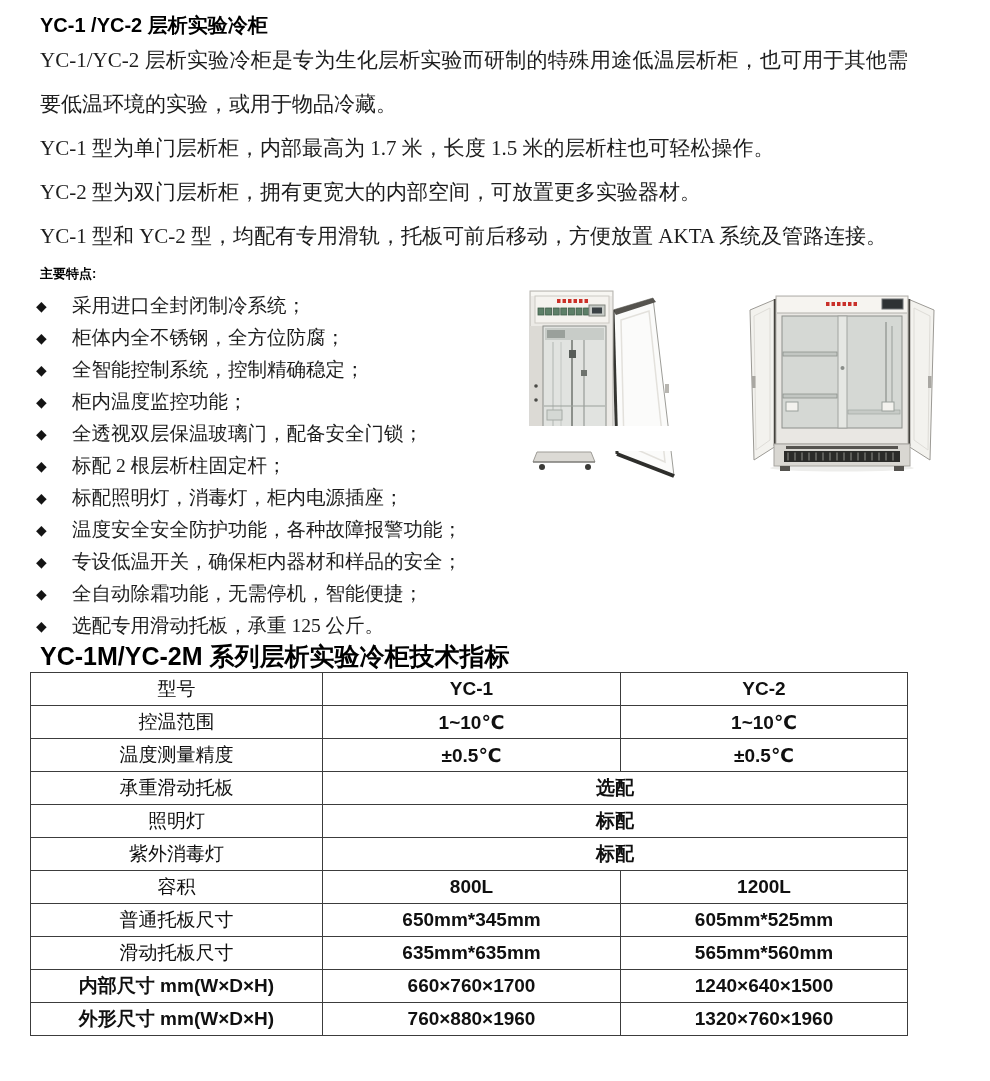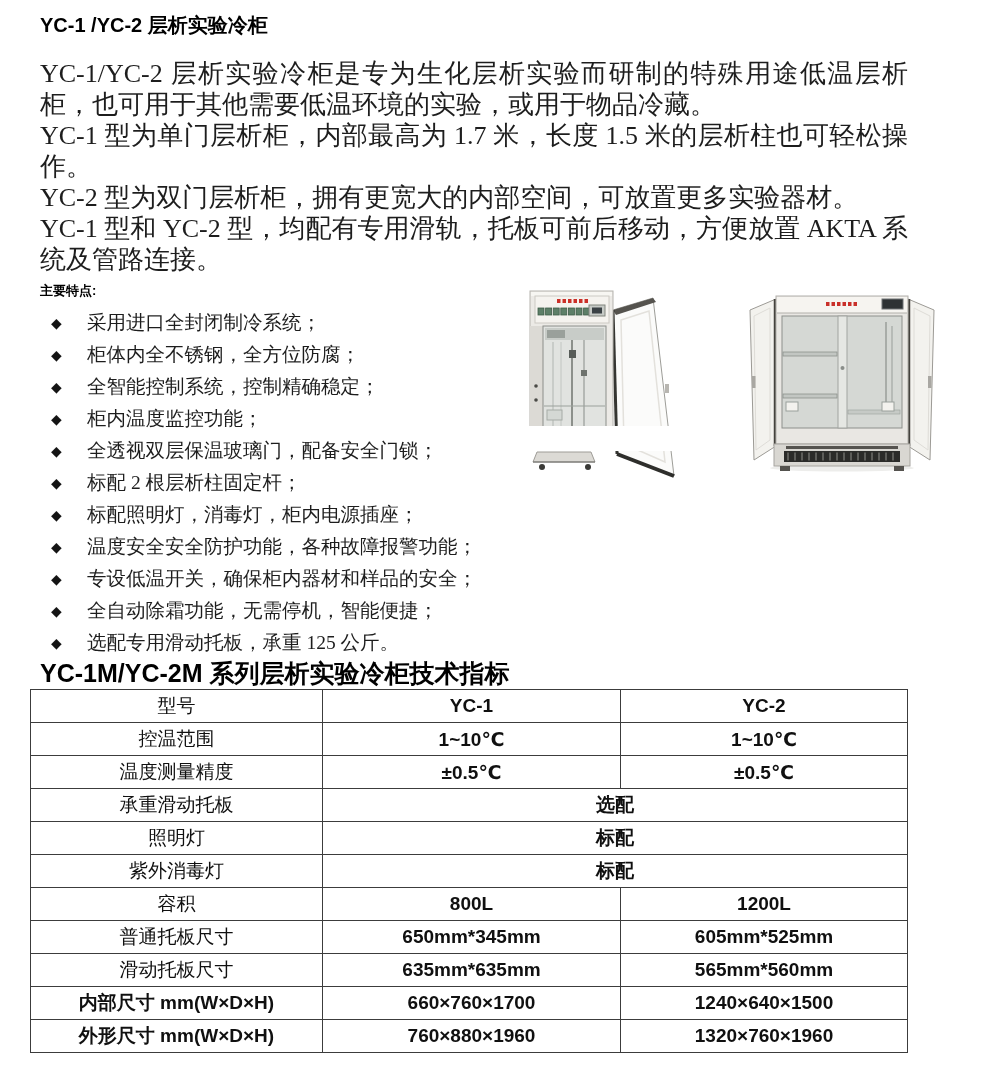--- a/index.html
+++ b/index.html
@@ -3,31 +3,31 @@
 <meta charset="utf-8">
 <style>
   html,body{margin:0;padding:0;}
   body{
     width:990px;height:1081px;background:#ffffff;position:relative;
     font-family:"Liberation Serif","DejaVu Serif",serif;
     color:#1d1d1d;overflow:hidden;
   }
   .page{position:absolute;inset:0;}
   .doc-title{
-    margin:12px 84px 20px 40px;font-family:"Liberation Sans","DejaVu Sans",sans-serif;
+    margin:12px 84px 0 40px;font-family:"Liberation Sans","DejaVu Sans",sans-serif;
     font-size:20px;line-height:26px;font-weight:700;color:#000;
   }
   .intro p{
-    margin:0 82px 0 40px;font-size:26px;line-height:31px;text-align:justify;
+    margin:0 82px 0 40px;font-size:21px;line-height:44px;text-align:justify;
   }
   .features-heading{
     margin:0 0 0 40px;font-family:"Liberation Sans","DejaVu Sans",sans-serif;
     font-size:13px;line-height:32.4px;font-weight:700;color:#000;
   }
-  ul.features{list-style:none;margin:0;padding:0 0 0 51px;width:470px;}
+  ul.features{list-style:none;margin:0;padding:0 0 0 36px;width:470px;}
   ul.features li{line-height:32px;font-size:19.5px;white-space:nowrap;}
   .diamond{
     display:inline-block;width:36px;font-size:14px;color:#141414;
     font-family:"DejaVu Sans",sans-serif;vertical-align:1px;
   }
   .table-title{
     margin:2px 0 4px 40px;font-family:"Liberation Sans","DejaVu Sans",sans-serif;
     font-size:25px;line-height:24px;font-weight:700;color:#000;
   }
   table.spec{

